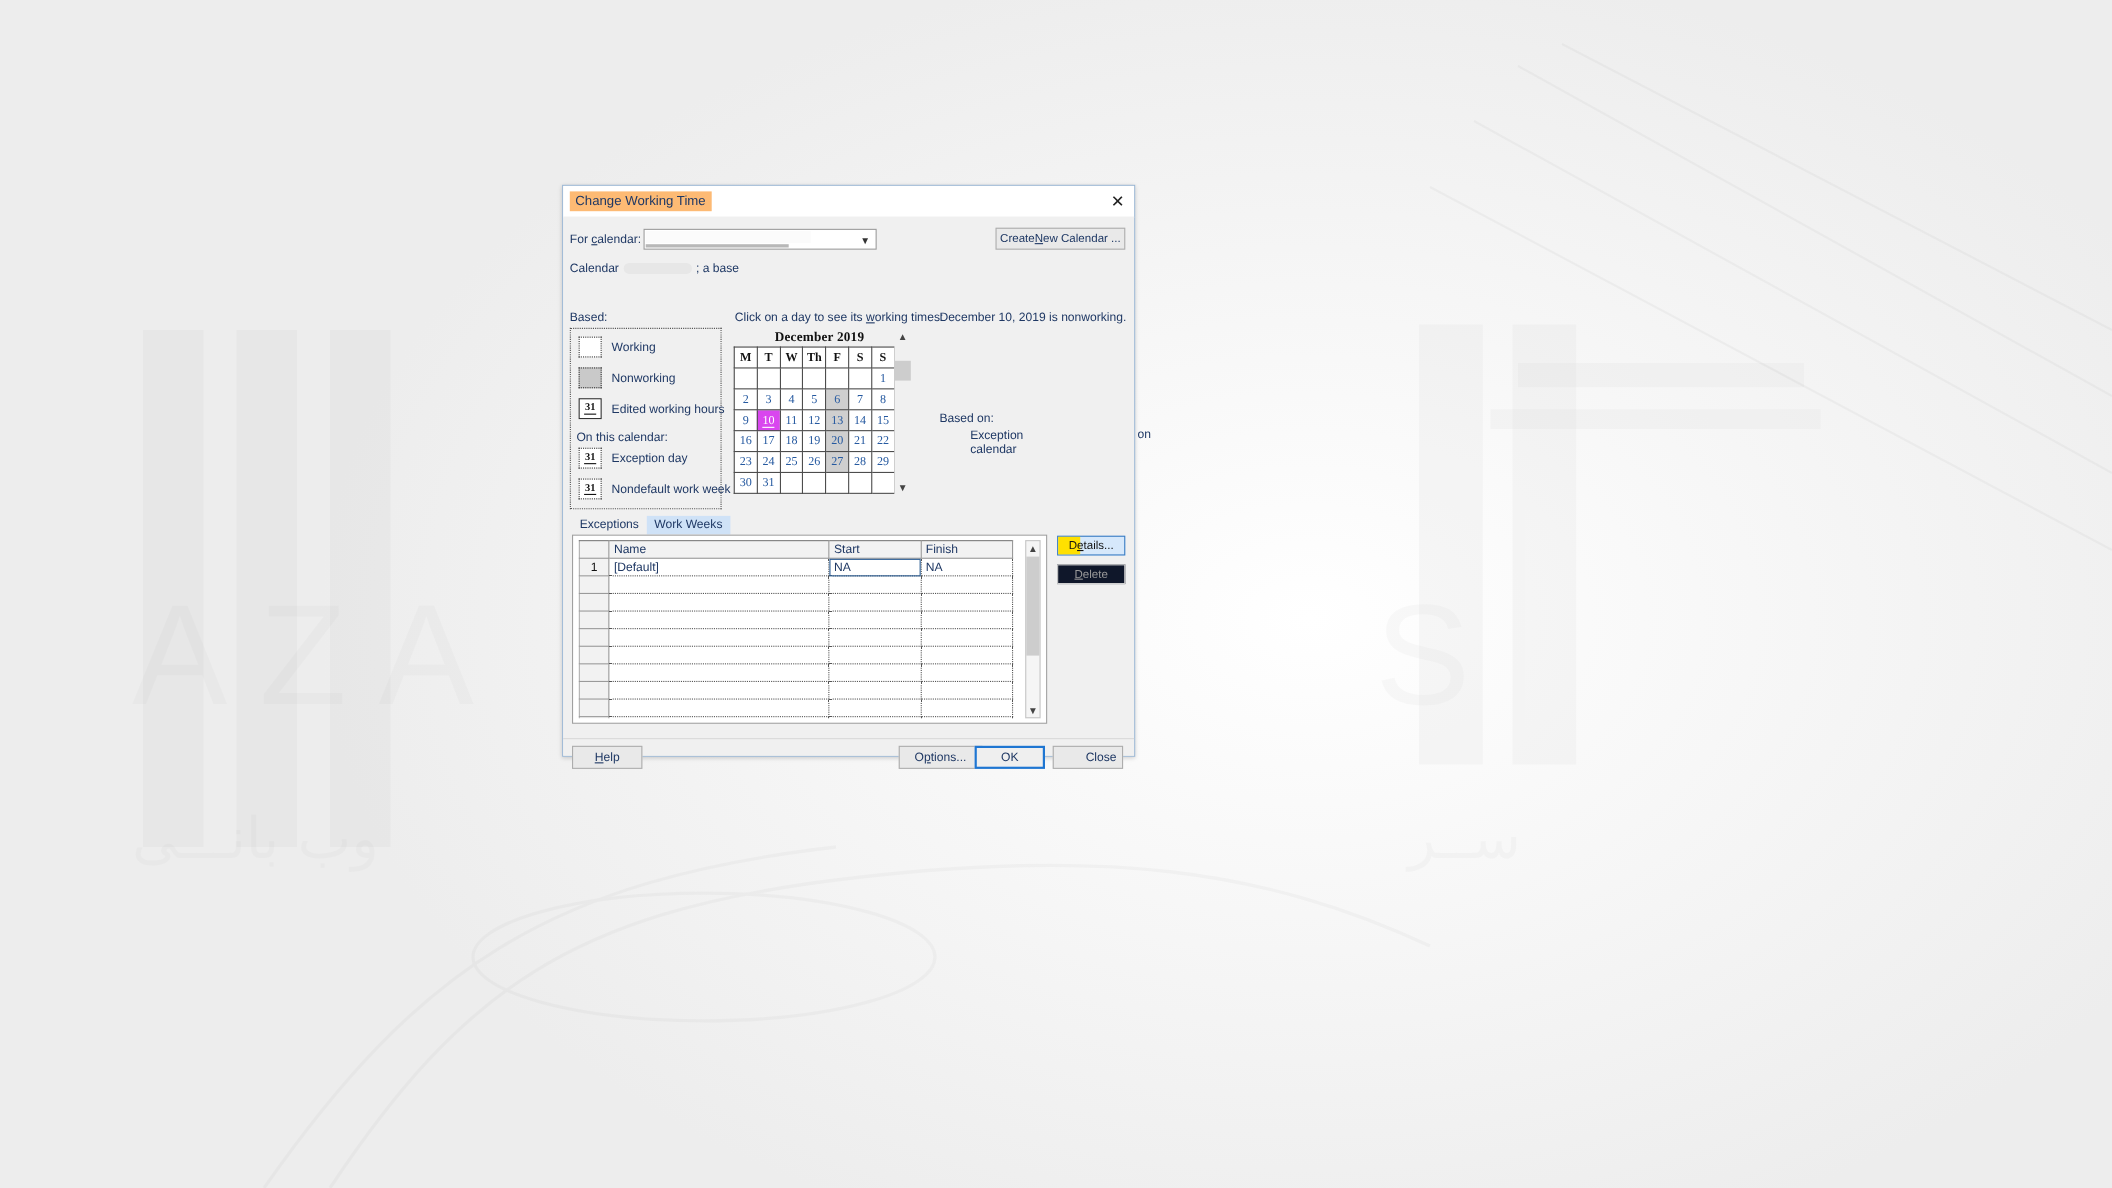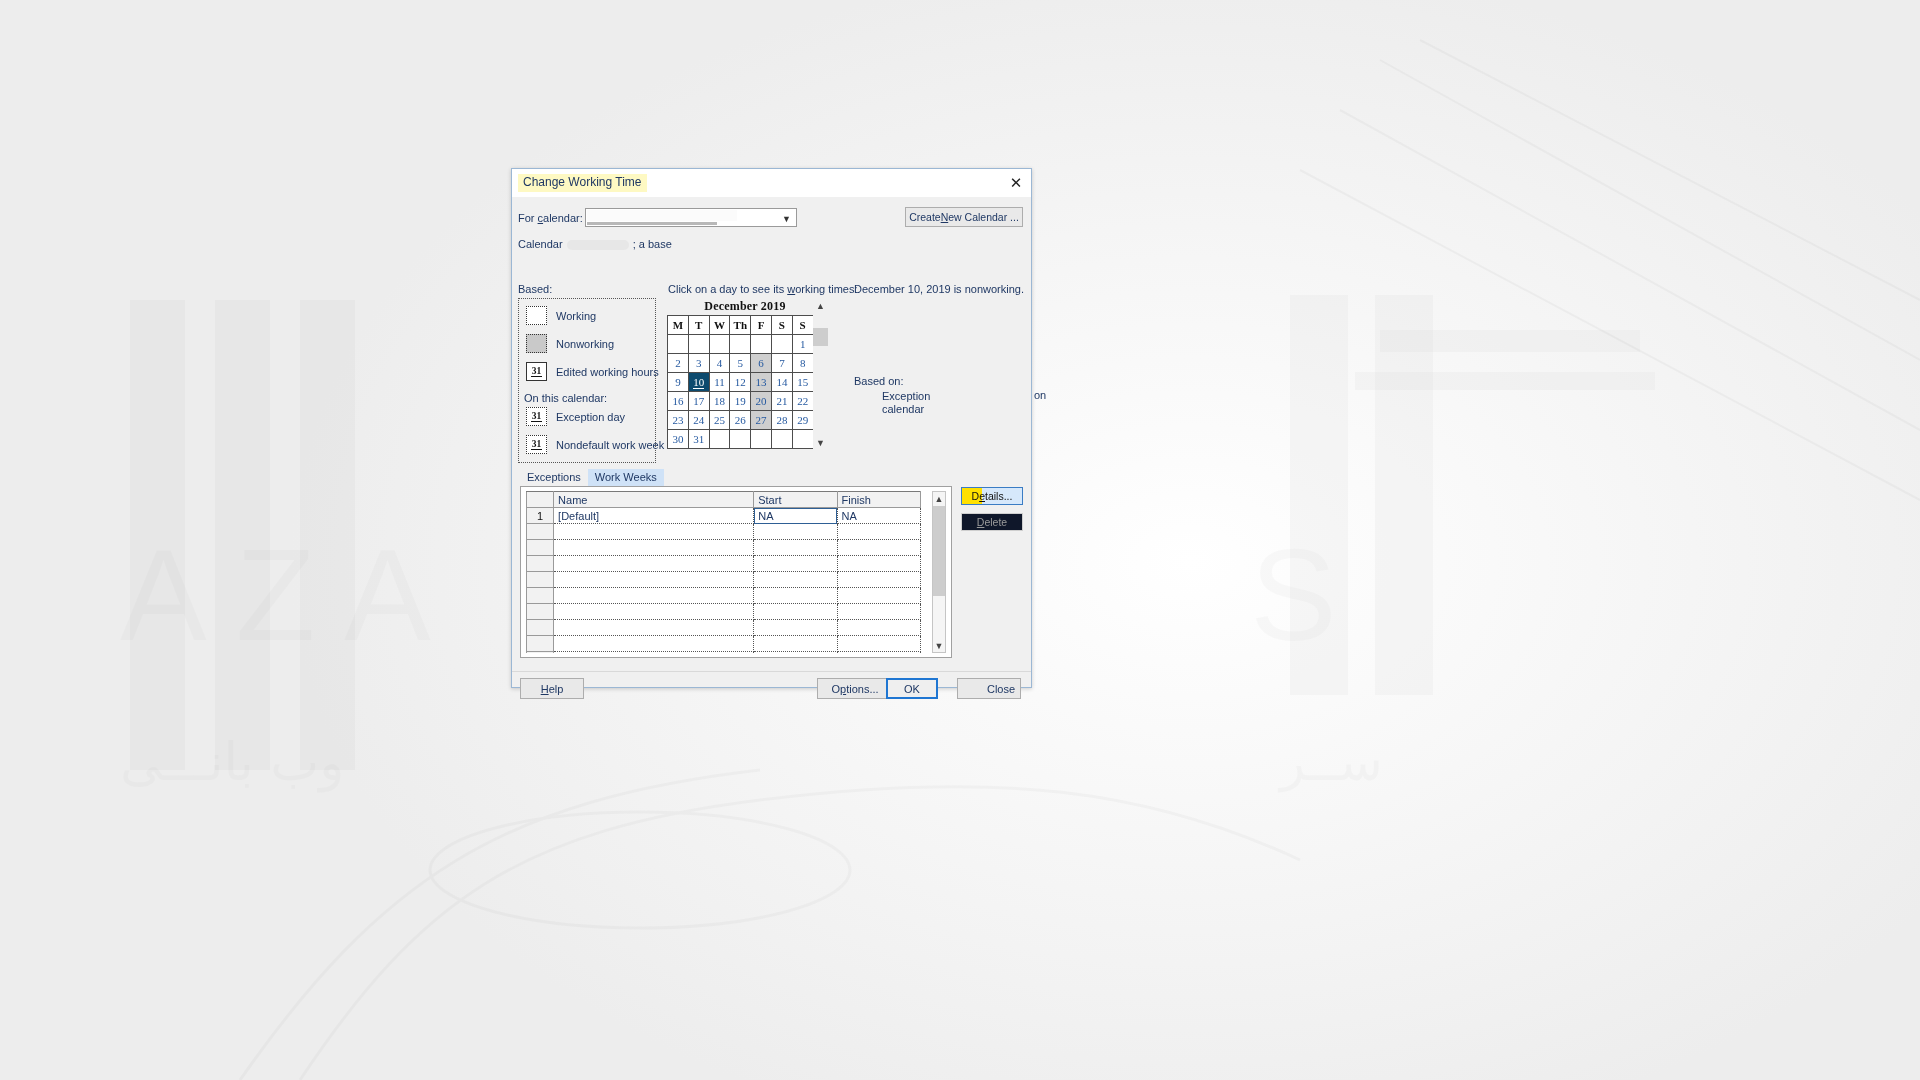--- a/index.html
+++ b/index.html
@@ -25,21 +25,21 @@
     border:1px solid #9bb7d4;
     box-shadow:0 1px 4px rgba(0,0,0,.18);
     box-sizing:border-box;
   }
   .titlebar{
     height:28px;background:#ffffff;position:relative;
     border-bottom:1px solid #f0f0f0;
   }
   .title-text{
     position:absolute;left:6px;top:5px;
-    background:#fef9c3;color:#1f3864;
+    background:#fdba74;color:#1f3864;
     font-size:12px;padding:1px 5px 2px 5px;line-height:15px;
     white-space:nowrap;
   }
   .close-x{
     position:absolute;right:5px;top:4px;width:20px;height:20px;
     display:flex;align-items:center;justify-content:center;
     font-size:15px;color:#222;cursor:pointer;font-family:"DejaVu Sans",sans-serif;
     line-height:1;
   }
   .body{position:absolute;left:0;top:28px;right:0;bottom:0;background:#f0f0f0;}
@@ -96,21 +96,21 @@
   }
   table.cal{border-collapse:collapse;width:146px;table-layout:fixed;
     font-family:"Liberation Serif",serif;}
   table.cal th,table.cal td{
     border:1px solid #4d4d4d;width:20.8px;height:19px;text-align:center;
     font-size:11px;padding:0;box-sizing:border-box;
   }
   table.cal th{color:#111;font-weight:bold;background:#fff;font-size:11px;}
   table.cal td{color:#2559a0;background:#fff;font-weight:normal;}
   table.cal td.nw{background:#cfcfcf;}
-  table.cal td.sel{background:#0c4a6e;color:#fff;margin-top:31px;}
+  table.cal td.sel{background:#d946ef;color:#fff;margin-top:31px;}
   table.cal td.sel span{border-bottom:1px solid #fff;}
   table.cal td.empty{background:#fff;}
   .cal-scroll{
     position:absolute;left:301px;top:101px;width:15px;height:152px;
     background:#f0f0f0;border:none;
   }
   .cal-scroll .arr{width:15px;height:15px;display:flex;align-items:center;justify-content:center;
     font-size:9px;color:#444;cursor:pointer;}
   .cal-scroll .thumb{position:absolute;left:0;top:30px;width:15px;height:18px;background:#cdcdcd;cursor:pointer;}
 
@@ -170,21 +170,21 @@
   }
 
   
   .sep{position:absolute;left:0;right:0;top:474px;height:1px;background:#d9d9d9;}
   .btn{
     position:absolute;height:21px;background:#e9e9e9;border:1px solid #adadad;box-sizing:border-box;
     font-size:11px;color:#1f3864;display:flex;align-items:center;justify-content:center;cursor:pointer;
   }
   .btn.help{left:8px;top:481px;width:64px;}
   .btn.options{left:305px;top:481px;width:76px;}
-  .btn.ok{left:374px;top:481px;width:52px;border:2px solid #1f76d2;background:#efefef;}
+  .btn.ok{left:374px;top:481px;width:64px;border:2px solid #1f76d2;background:#efefef;}
   .btn.close{left:445px;top:481px;width:64px;padding-left:24px;}
   u{text-decoration:underline;}
 </style>
 </head>
 <body>
 
 <div id="bg">
   <div class="wash"></div>
   <svg viewBox="0 0 1920 1080">
     <g opacity="0.055" fill="none" stroke="#6b6b6b" stroke-width="2">

